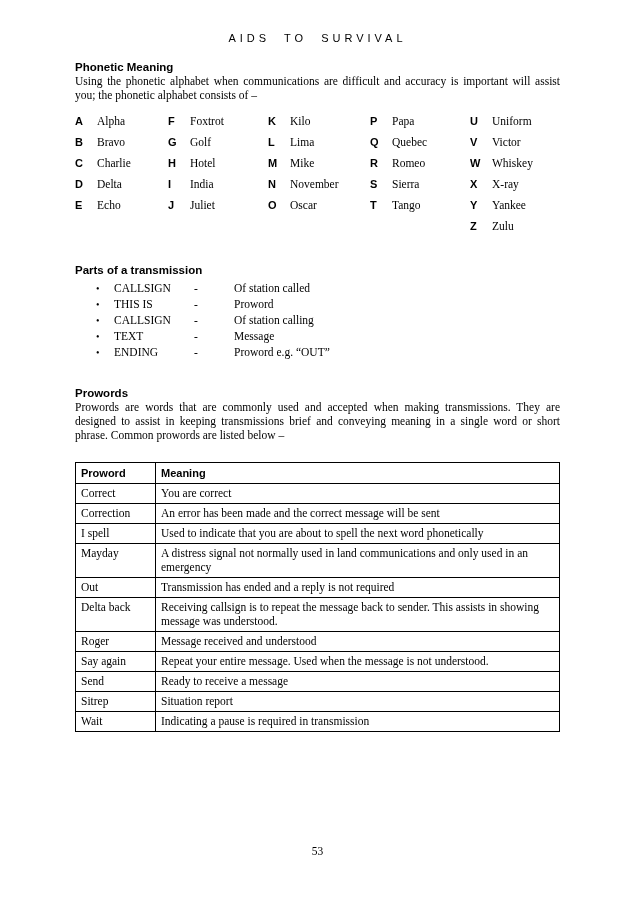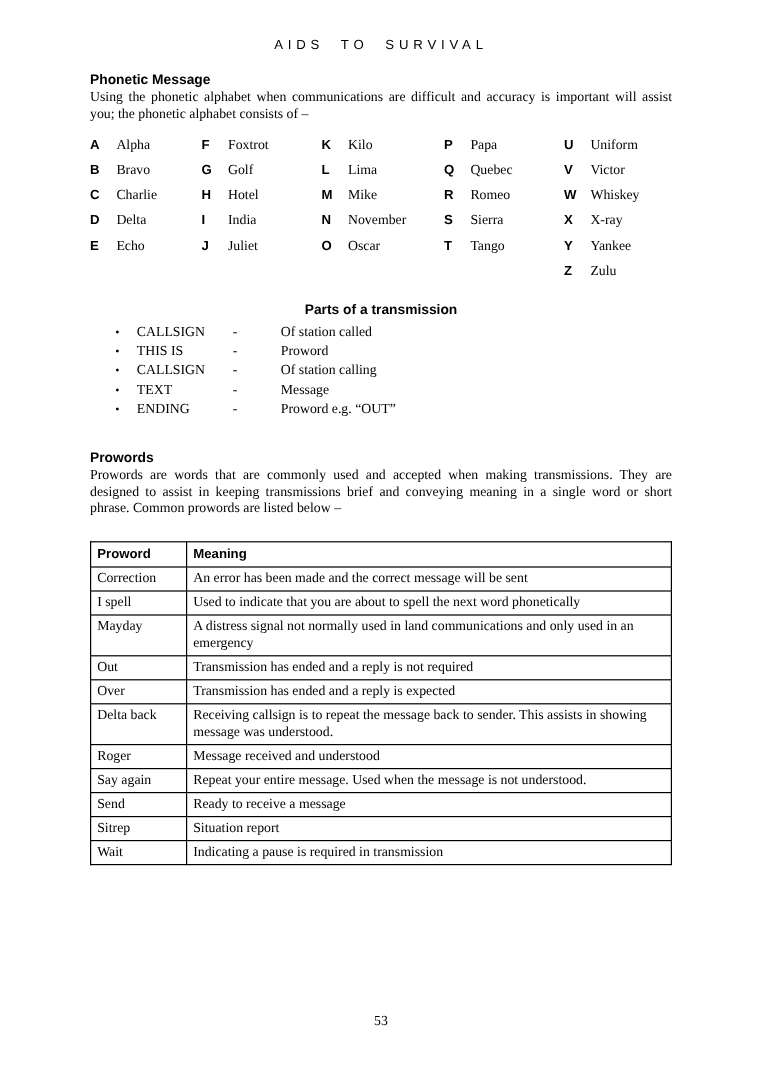--- a/index.html
+++ b/index.html
@@ -54,21 +54,21 @@
     font-family: "Liberation Sans", sans-serif;
     font-weight: bold;
     font-size: 11px;
     width: 22px;
     flex: 0 0 22px;
   }
   .ph-word {
     font-size: 11.5px;
   }
   
-  .tx-heading { margin-top: 12px; text-align: center; }
+  .tx-heading { margin-top: 23px; }
   .tx-list { margin-top: 6px; }
   .tx-row {
     display: flex;
     align-items: baseline;
     height: 16px;
     font-size: 11.5px;
   }
   .tx-bullet {
     flex: 0 0 18px;
     margin-left: 21px;
@@ -112,21 +112,21 @@
   }
 </style>
 </head>
 <body>
 
 <div class="page">
 
   <div class="doc-title">AIDS TO SURVIVAL</div>
 
   <div style="margin-top:17px;">
-    <div class="sec-heading">Phonetic Message</div>
+    <div class="sec-heading">Phonetic Meaning</div>
     <p class="body-par">Using the phonetic alphabet when communications are difficult and accuracy is important will assist you; the phonetic alphabet consists of –</p>
   </div>
 
   <div class="phonetic-grid" id="phonetic-columns">
       <div class="ph-col">
         <div class="ph-row">
           <span class="ph-letter">A</span>
           <span class="ph-word">Alpha</span>
         </div>
         <div class="ph-row">
@@ -283,40 +283,40 @@
         <col class="c-meaning">
       </colgroup>
     <thead>
       <tr>
         <th>Proword</th>
         <th>Meaning</th>
       </tr>
     </thead>
     <tbody id="proword-tbody">
         <tr>
+          <td class="cell-proword">Correct</td>
+          <td class="cell-meaning">You are correct</td>
+        </tr>
+        <tr>
           <td class="cell-proword">Correction</td>
           <td class="cell-meaning">An error has been made and the correct message will be sent</td>
         </tr>
         <tr>
           <td class="cell-proword">I spell</td>
           <td class="cell-meaning">Used to indicate that you are about to spell the next word phonetically</td>
         </tr>
         <tr>
           <td class="cell-proword">Mayday</td>
           <td class="cell-meaning">A distress signal not normally used in land communications and only used in an emergency</td>
         </tr>
         <tr>
           <td class="cell-proword">Out</td>
           <td class="cell-meaning">Transmission has ended and a reply is not required</td>
         </tr>
         <tr>
-          <td class="cell-proword">Over</td>
-          <td class="cell-meaning">Transmission has ended and a reply is expected</td>
-        </tr>
-        <tr>
           <td class="cell-proword">Delta back</td>
           <td class="cell-meaning">Receiving callsign is to repeat the message back to sender. This assists in showing message was understood.</td>
         </tr>
         <tr>
           <td class="cell-proword">Roger</td>
           <td class="cell-meaning">Message received and understood</td>
         </tr>
         <tr>
           <td class="cell-proword">Say again</td>
           <td class="cell-meaning">Repeat your entire message. Used when the message is not understood.</td>

